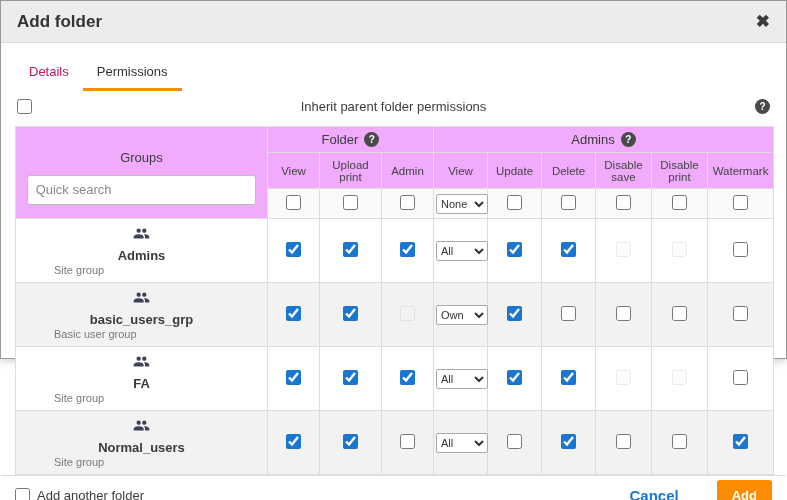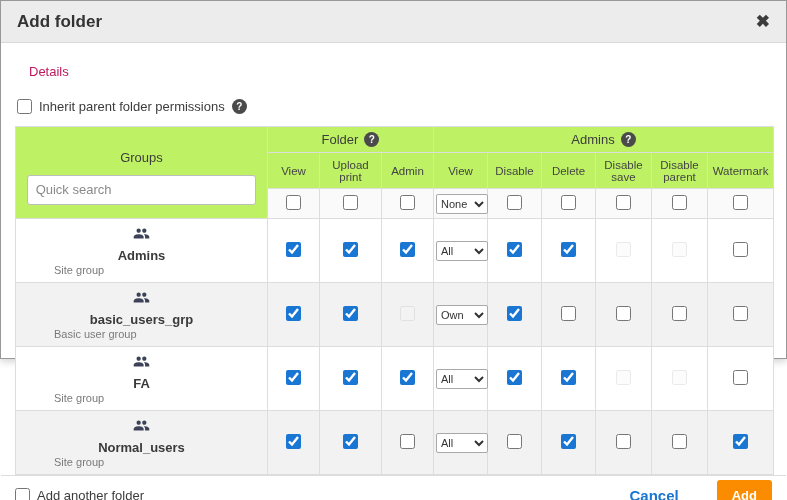--- a/index.html
+++ b/index.html
@@ -23,38 +23,38 @@
     padding: 0 16px;
     border-bottom: 1px solid #d9d9d9;
   }
   .modal-title { font-size: 17px; font-weight: bold; color: #333; flex: 1; }
   .close-btn { font-size: 17px; font-weight: bold; color: #3c3c3c; cursor: pointer; line-height: 1; }
 
   .tabs { display: flex; padding: 0 14px; margin-top: 12px; }
   .tab { padding: 9px 14px 9px; font-size: 13px; color: #be185d; cursor: pointer; border-bottom: 3px solid transparent; }
   .tab.active { color: #333; border-bottom-color: var(--accent-orange, #fb8c00); }
 
-  .inherit-row { display: flex; align-items: center; gap: 7px; padding: 8px 16px 4px; font-size: 13px; color: #3c3c3c; }
+  .inherit-row { display: flex; align-items: center; gap: 7px; padding: 8px 16px 4px; font-size: 13px; color: #3c3c3c; justify-content: space-between; }
   input[type="checkbox"] { width: 15px; height: 15px; accent-color: var(--checkbox-blue, #1976d2); margin: 0; }
   input[type="checkbox"]:disabled { opacity: .45; }
 
   .help-icon {
     display: inline-flex; align-items: center; justify-content: center;
     width: 15px; height: 15px; border-radius: 50%;
     background: #4a4a4a; color: #fff; font-size: 10px; font-weight: bold;
     flex: 0 0 auto;
   }
 
   .table-wrap { padding: 8px 14px 0; }
   table.perm-table {
     border-collapse: collapse; table-layout: fixed; width: 758px;
     font-size: 12px; color: #3c3c3c;
   }
   .perm-table th, .perm-table td { border: 1px solid #ddd; text-align: center; vertical-align: middle; padding: 2px; }
-  .perm-table thead th { background: #bef264; font-weight: normal; }
+  .perm-table thead th { background: #f0abfc; font-weight: normal; }
   .group-hdr { font-size: 13px; height: 26px; }
   .group-hdr .hdr-inner { display: inline-flex; align-items: center; gap: 6px; justify-content: center; }
   .col-hdr th { font-size: 11.5px; color: #444; height: 36px; padding: 3px 2px; }
   .ctrl-row td { height: 30px; background: #fafafa; }
 
   .groups-th { vertical-align: top; }
   .groups-label { font-size: 13px; color: #3c3c3c; margin: 15px 0 10px; text-align: center; }
   .quick-search {
     width: 93%; height: 30px; border: 1px solid #bdbdbd; border-radius: 3px;
     padding: 4px 8px; font-size: 13px; font-family: "Liberation Sans", sans-serif;
@@ -95,20 +95,21 @@
 
 <div class="modal">
 
   <div class="modal-header">
     <div class="modal-title">Add folder</div>
     <div class="close-btn">✖</div>
   </div>
 
   <div class="tabs">
     <div class="tab">Details</div>
+    <div class="tab active">Permissions</div>
   </div>
 
   <div class="inherit-row">
     <input type="checkbox" style="">
     <span>Inherit parent folder permissions</span>
     <span class="help-icon">?</span>
   </div>
 
   <div class="table-wrap">
     <table class="perm-table">
@@ -141,24 +142,24 @@
               <span>Admins</span>
               <span class="help-icon">?</span>
             </span>
           </th>
         </tr>
         <tr class="col-hdr">
           <th>View</th>
           <th>Upload print</th>
           <th>Admin</th>
           <th>View</th>
-          <th>Disable</th>
+          <th>Update</th>
           <th>Delete</th>
           <th>Disable save</th>
-          <th>Disable parent</th>
+          <th>Disable print</th>
           <th>Watermark</th>
         </tr>
         <tr class="ctrl-row" id="header-controls-row">
             <td><input type="checkbox" style=""></td>
             <td><input type="checkbox" style=""></td>
             <td><input type="checkbox" style=""></td>
             <td><select class="view-select"><option>None</option></select></td>
             <td><input type="checkbox" style=""></td>
             <td><input type="checkbox" style=""></td>
             <td><input type="checkbox" style=""></td>

